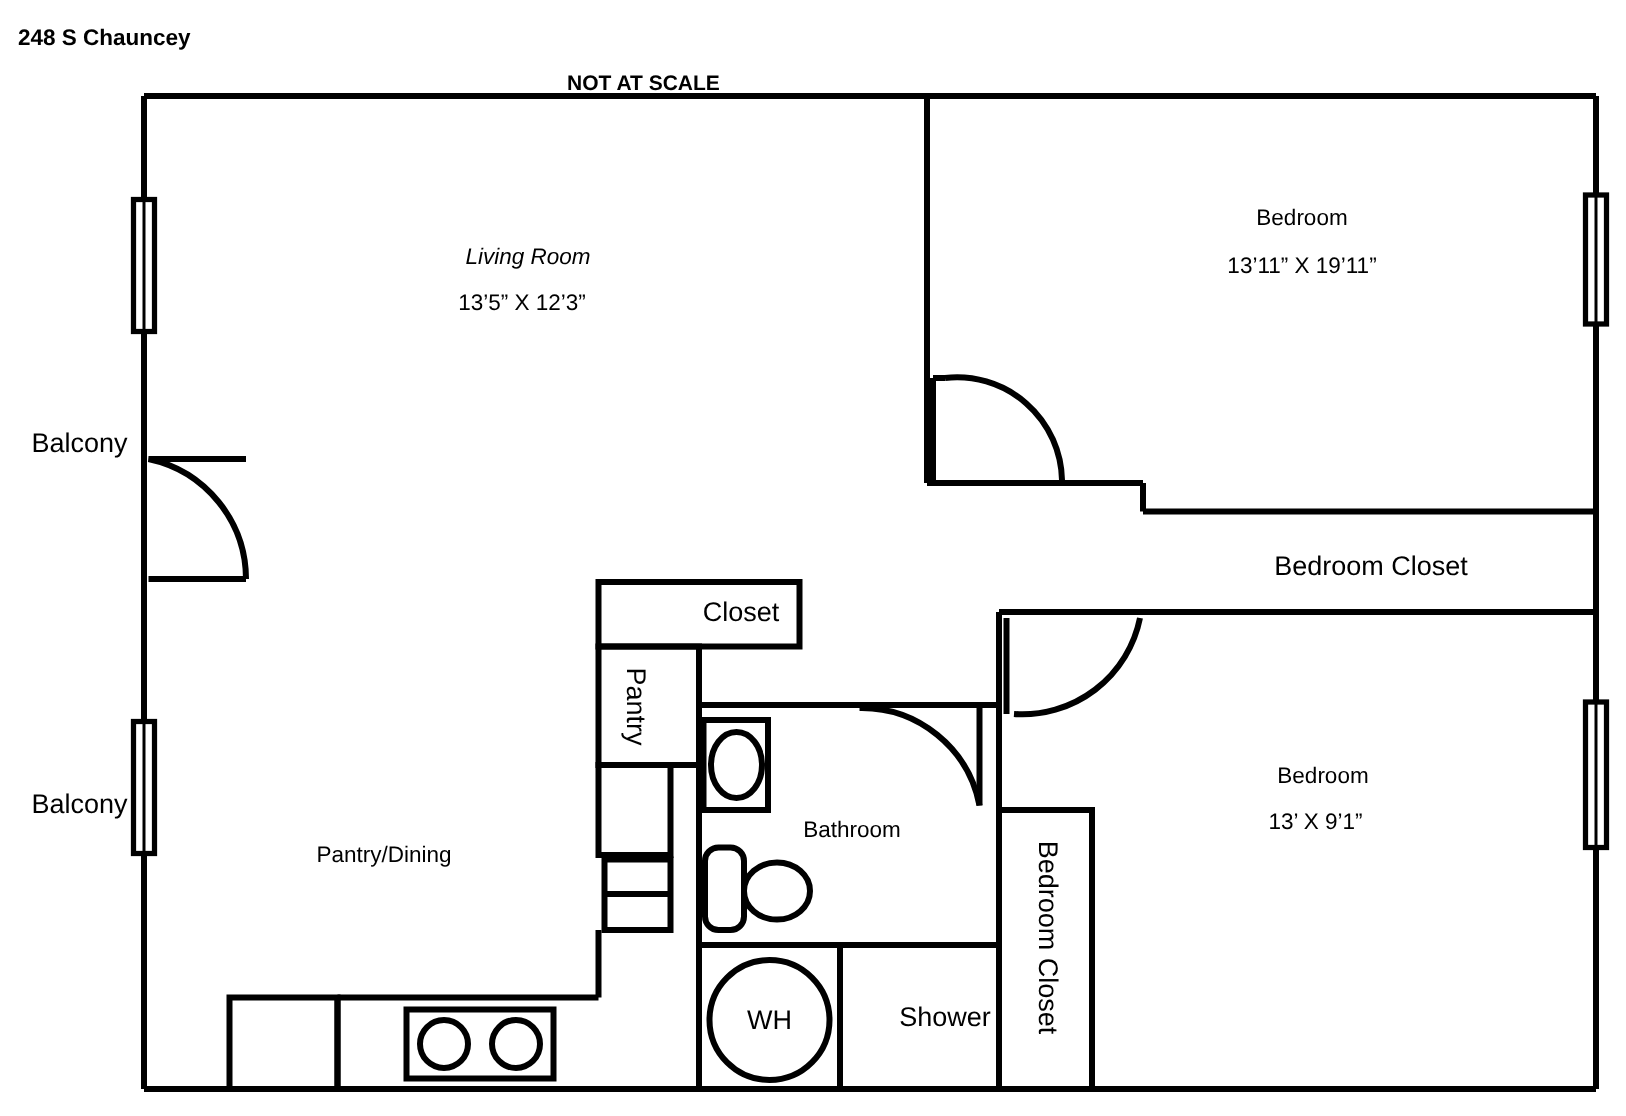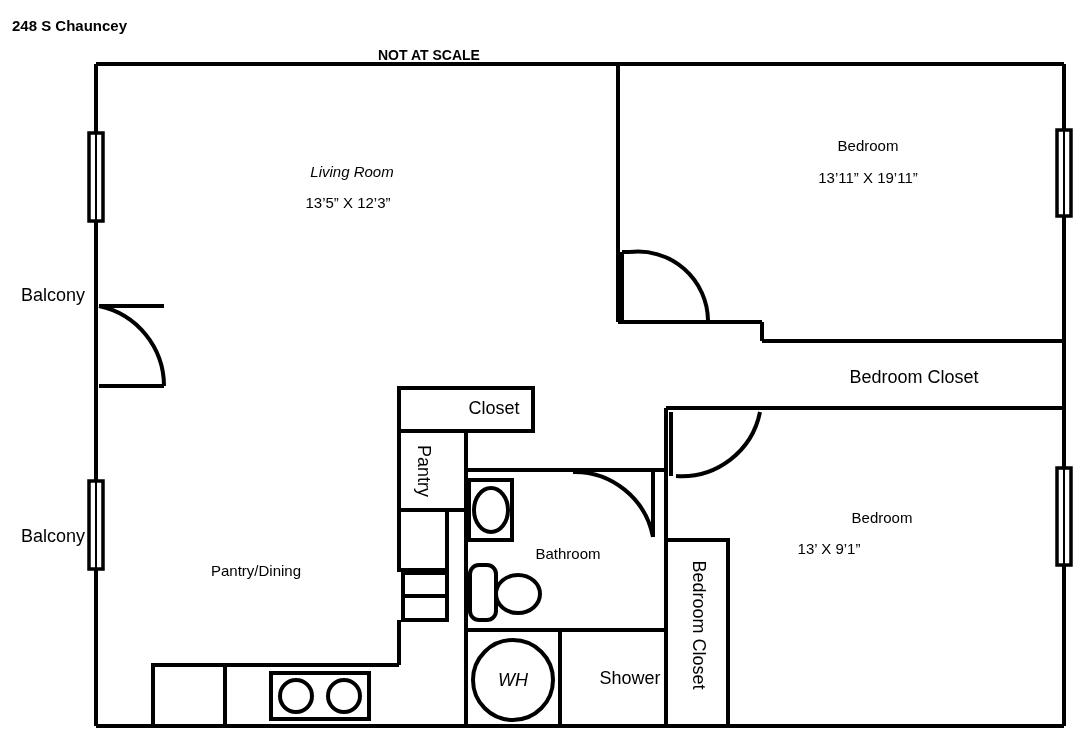--- a/index.html
+++ b/index.html
@@ -167,34 +167,34 @@
   <div class="lbl title-main" style="left:12px; top:18px;">248 S Chauncey</div>
   <div class="lbl title-scale" style="left:378px; top:20px;margin-top:28px;">NOT AT SCALE</div>
 
   <div class="lbl room-name centered" style="left:352px; top:172px;font-style:italic;">Living Room</div>
   <div class="lbl room-dims centered" style="left:348px; top:203px;">13’5” X 12’3”</div>
 
   <div class="lbl room-name centered" style="left:868px; top:146px;">Bedroom</div>
   <div class="lbl room-dims centered" style="left:868px; top:178px;">13’11” X 19’11”</div>
 
   <div class="lbl room-name centered" style="left:882px; top:518px;">Bedroom</div>
-  <div class="lbl room-dims centered" style="left:829px; top:549px;">13’ X 9’1”</div>
+  <div class="lbl room-dims centered" style="left:877px; top:549px;">13’ X 9’1”</div>
 
   <div class="lbl room-name centered" style="left:256px; top:571px;">Pantry/Dining</div>
 
   <div class="lbl room-name centered" style="left:568px; top:554px;">Bathroom</div>
 
   <div class="lbl small-name centered" style="left:53px; top:296px;">Balcony</div>
   <div class="lbl small-name centered" style="left:53px; top:537px;">Balcony</div>
 
   <div class="lbl small-name centered rot180" style="left:466px; top:409px;margin-left:28px;">Closet</div>
 
   <div class="lbl small-name centered vert-down" style="left:423px; top:471px;">Pantry</div>
 
   <div class="lbl small-name centered rot180" style="left:914px; top:378px;">Bedroom Closet</div>
 
   <div class="lbl small-name centered vert-up" style="left:698px; top:625px;">Bedroom Closet</div>
 
-  <div class="lbl small-name centered" style="left:513px; top:681px;font-style:italic;">WH</div>
+  <div class="lbl small-name centered" style="left:513px; top:681px;">WH</div>
 
   <div class="lbl small-name centered" style="left:630px; top:679px;">Shower</div>
 
 </div>
 
 </body></html>

